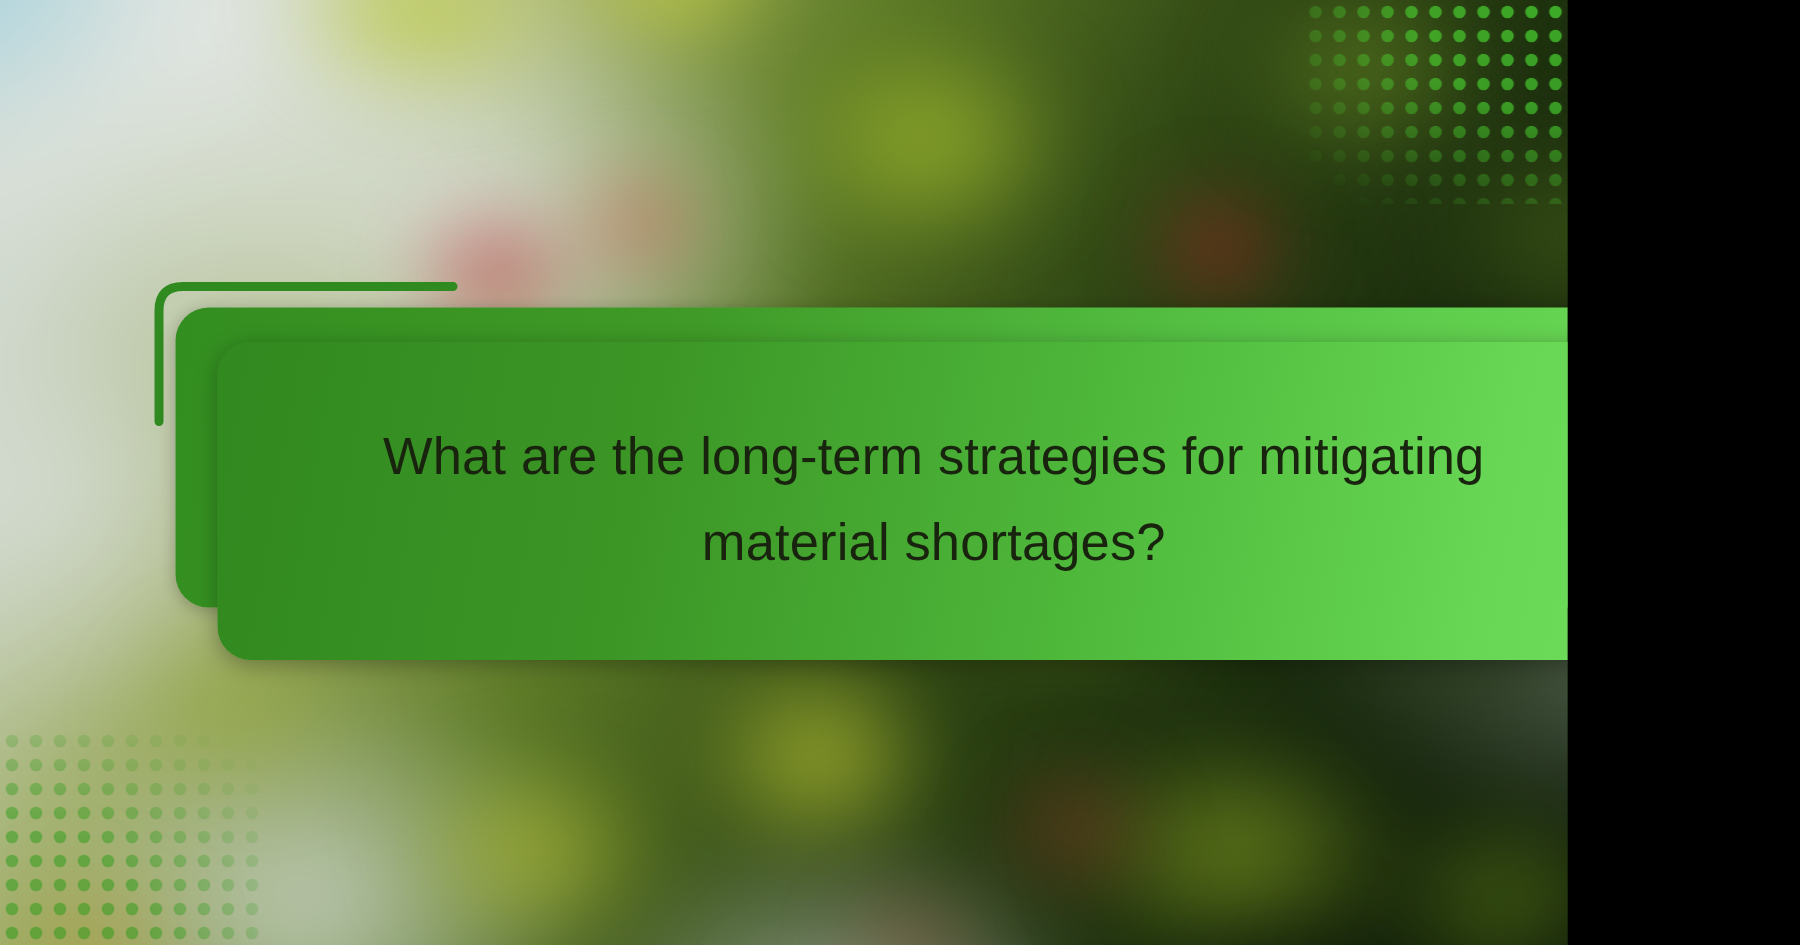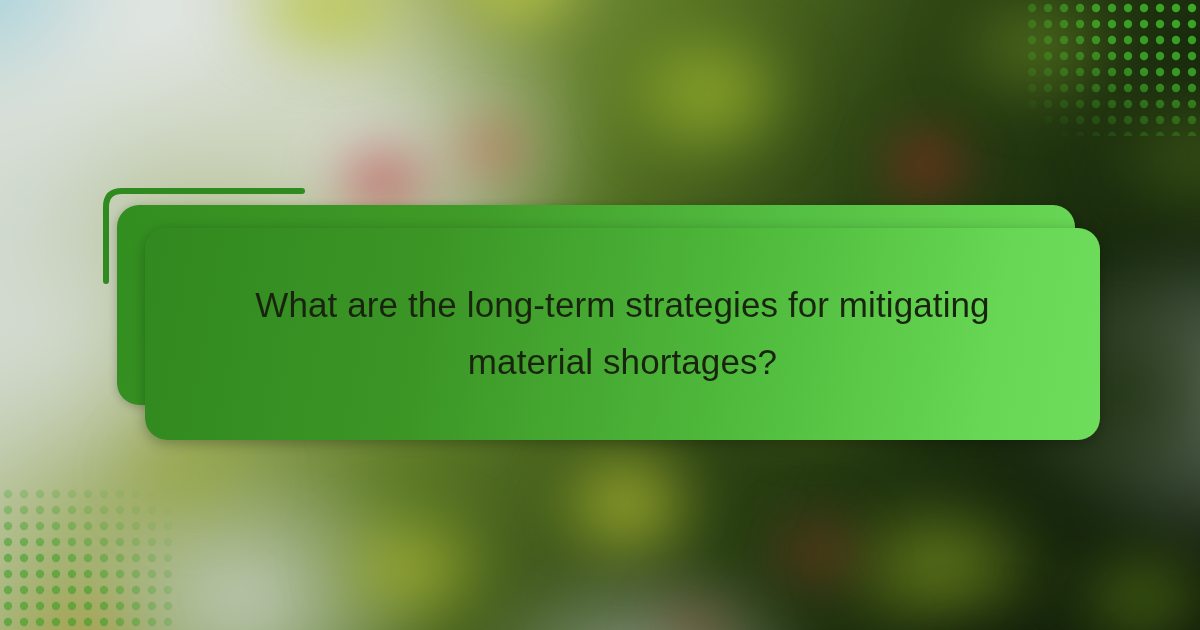--- a/index.html
+++ b/index.html
@@ -2,21 +2,21 @@
 <html><head>
 <meta charset="utf-8">
 <style>
   html, body {
     margin: 0;
     padding: 0;
     background: #000;
   }
   #stage {
     position: relative;
-    width: 1200px;
+    width: 1045px;
     height: 630px;
     overflow: hidden;
     font-family: "Liberation Sans", sans-serif;
   }
 
   
   .bg-base {
     position: absolute;
     inset: 0;
     background: #3f4a2a;

